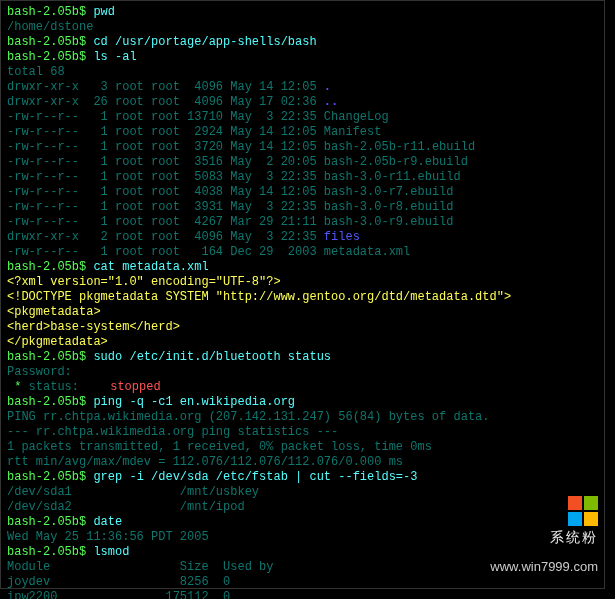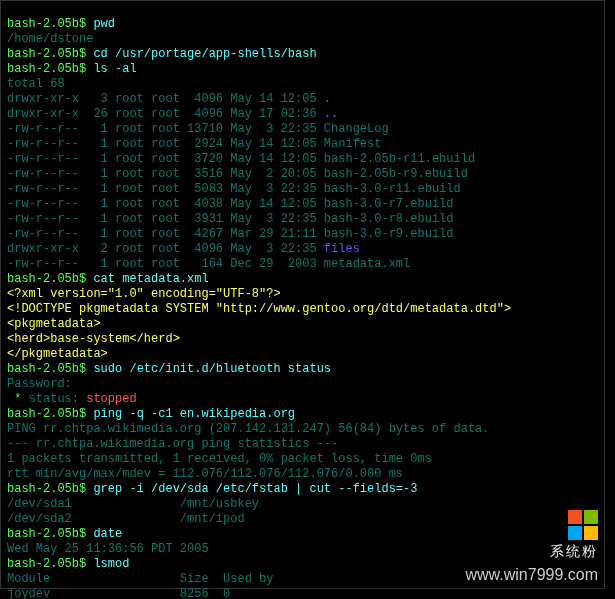--- a/index.html
+++ b/index.html
@@ -9,57 +9,57 @@
     width: 615px;
     height: 599px;
     overflow: hidden;
   }
   #terminal {
     background: #000;
     color: #ccc;
     font-family: "Courier New", monospace;
     font-size: 12px;
     line-height: 15px;
-    padding: 16px 6px;
+    padding: 4px 6px;
     white-space: pre;
     letter-spacing: 0px;
     box-sizing: border-box;
     width: 605px;
     height: 589px;
     border: 1px solid #333;
     position: relative;
   }
   .prompt { color: #55ff55; }
   .cmd    { color: #55ffff; }
   .out    { color: #0f766e; }
   .dir    { color: #5555ff; font-weight: normal; }
   .dirn   { color: #5555ff; font-weight: bold; }
   .yellow { color: #ffff55; }
-  .red    { color: #ff5555; }
+  .red    { color: #ff5555; margin-left: 24px; }
   .watermark {
     position: absolute;
     right: 6px;
-    bottom: 6px;
+    bottom: 14px;
     text-align: right;
     font-family: Arial, sans-serif;
     color: #ddd;
   }
   .watermark .logo {
     display: grid;
     grid-template-columns: 14px 14px;
     grid-template-rows: 14px 14px;
     gap: 2px;
     margin-left: auto;
     margin-bottom: 4px;
     width: 30px;
   }
   .watermark .sq { width:14px; height:14px; }
   .sq.r { background:#f25022; }
   .sq.g { background:#7fba00; }
   .sq.b { background:#00a4ef; }
   .sq.y { background:#ffb900; }
   .watermark .txt1 { font-size: 14px; letter-spacing: 2px; color:#eee; }
-  .watermark .txt2 { font-size: 16px; color:#ccc; margin-top:8px; }
+  .watermark .txt2 { font-size: 13px; color:#ccc; margin-top:14px; }
 </style>
 </head>
 <body>
 
 <div id="terminal"><div><span class="prompt">bash-2.05b$ </span><span class="cmd">pwd</span></div><div><span class="out">/home/dstone</span></div><div><span class="prompt">bash-2.05b$ </span><span class="cmd">cd /usr/portage/app-shells/bash</span></div><div><span class="prompt">bash-2.05b$ </span><span class="cmd">ls -al</span></div><div><span class="out">total 68</span></div><div><span class="out">drwxr-xr-x   3 root root  4096 May 14 12:05 </span><span class="dirn">.</span></div><div><span class="out">drwxr-xr-x  26 root root  4096 May 17 02:36 </span><span class="dirn">..</span></div><div><span class="out">-rw-r--r--   1 root root 13710 May  3 22:35 </span><span class="out">ChangeLog</span></div><div><span class="out">-rw-r--r--   1 root root  2924 May 14 12:05 </span><span class="out">Manifest</span></div><div><span class="out">-rw-r--r--   1 root root  3720 May 14 12:05 </span><span class="out">bash-2.05b-r11.ebuild</span></div><div><span class="out">-rw-r--r--   1 root root  3516 May  2 20:05 </span><span class="out">bash-2.05b-r9.ebuild</span></div><div><span class="out">-rw-r--r--   1 root root  5083 May  3 22:35 </span><span class="out">bash-3.0-r11.ebuild</span></div><div><span class="out">-rw-r--r--   1 root root  4038 May 14 12:05 </span><span class="out">bash-3.0-r7.ebuild</span></div><div><span class="out">-rw-r--r--   1 root root  3931 May  3 22:35 </span><span class="out">bash-3.0-r8.ebuild</span></div><div><span class="out">-rw-r--r--   1 root root  4267 Mar 29 21:11 </span><span class="out">bash-3.0-r9.ebuild</span></div><div><span class="out">drwxr-xr-x   2 root root  4096 May  3 22:35 </span><span class="dir">files</span></div><div><span class="out">-rw-r--r--   1 root root   164 Dec 29  2003 </span><span class="out">metadata.xml</span></div><div><span class="prompt">bash-2.05b$ </span><span class="cmd">cat metadata.xml</span></div><div><span class="yellow">&lt;?xml version="1.0" encoding="UTF-8"?&gt;</span></div><div><span class="yellow">&lt;!DOCTYPE pkgmetadata SYSTEM "http://www.gentoo.org/dtd/metadata.dtd"&gt;</span></div><div><span class="yellow">&lt;pkgmetadata&gt;</span></div><div><span class="yellow">&lt;herd&gt;base-system&lt;/herd&gt;</span></div><div><span class="yellow">&lt;/pkgmetadata&gt;</span></div><div><span class="prompt">bash-2.05b$ </span><span class="cmd">sudo /etc/init.d/bluetooth status</span></div><div><span class="out">Password:</span></div><div><span class="prompt"> *</span><span class="out"> status:</span><span class="red"> stopped</span></div><div><span class="prompt">bash-2.05b$ </span><span class="cmd">ping -q -c1 en.wikipedia.org</span></div><div><span class="out">PING rr.chtpa.wikimedia.org (207.142.131.247) 56(84) bytes of data.</span></div><div><span class="out"></span></div><div><span class="out">--- rr.chtpa.wikimedia.org ping statistics ---</span></div><div><span class="out">1 packets transmitted, 1 received, 0% packet loss, time 0ms</span></div><div><span class="out">rtt min/avg/max/mdev = 112.076/112.076/112.076/0.000 ms</span></div><div><span class="prompt">bash-2.05b$ </span><span class="cmd">grep -i /dev/sda /etc/fstab | cut --fields=-3</span></div><div><span class="out">/dev/sda1               /mnt/usbkey</span></div><div><span class="out">/dev/sda2               /mnt/ipod</span></div><div><span class="prompt">bash-2.05b$ </span><span class="cmd">date</span></div><div><span class="out">Wed May 25 11:36:56 PDT 2005</span></div><div><span class="prompt">bash-2.05b$ </span><span class="cmd">lsmod</span></div><div><span class="out">Module                  Size  Used by</span></div><div><span class="out">joydev                  8256  0</span></div><div><span class="out">ipw2200               175112  0</span></div><div class="watermark"><div class="logo"><div class="sq r"></div><div class="sq g"></div><div class="sq b"></div><div class="sq y"></div></div><div class="txt1">系统粉</div><div class="txt2">www.win7999.com</div></div></div>
 
 </body></html>

